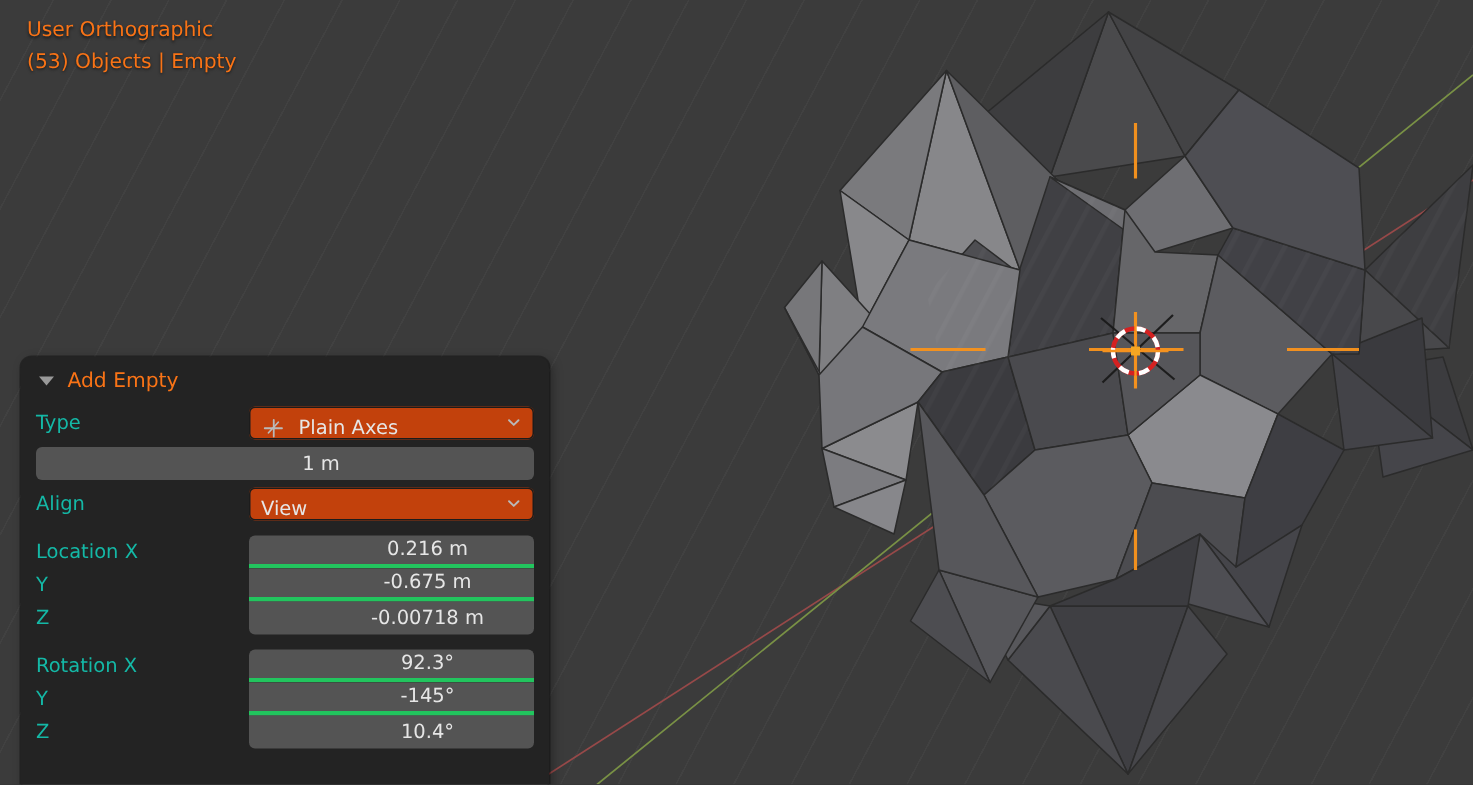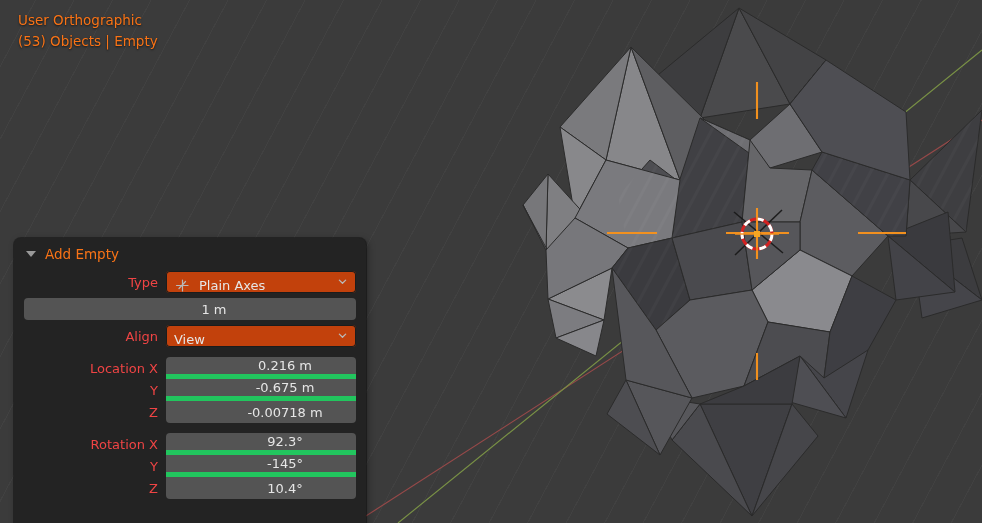--- a/index.html
+++ b/index.html
@@ -78,23 +78,22 @@
 
   .rows { padding: 2px 10px 0 10px; }
   .row {
     display: flex; align-items: center;
     height: 22px;
     margin-bottom: 5px;
   }
   .row.tight { margin-bottom: 0px; }
   .row-label {
     width: 142px;
-    text-align: right;
     padding-right: 8px;
-    color: #ef4444;
+    color: #14b8a6;
     font-size: 13px;
     white-space: nowrap;
     user-select: none;
   }
   .field {
     flex: 1;
     height: 22px;
     display: flex; align-items: center;
     position: relative;
     font-size: 13px;
@@ -126,21 +125,21 @@
   .valfield {
     background: #545454;
     justify-content: center;
     border-radius: 4px;
     padding-left: 48px;
   }
   .valfield.grp-top    { border-radius: 4px 4px 0 0; }
   .valfield.grp-mid    { border-radius: 0; }
   .valfield.grp-bottom { border-radius: 0 0 4px 4px; text-align: center; }
   .valfield.grp-top,
-  .valfield.grp-mid { border-bottom: 5px solid #22c55e; text-align: right; }
+  .valfield.grp-mid { border-bottom: 3px solid #22c55e; text-align: right; }
 
   .grp-spacer { height: 5px; }
 </style>
 </head>
 <body>
 
 <div id="app">
 
   <div id="viewport">
     <div id="viewport-grid"></div>

